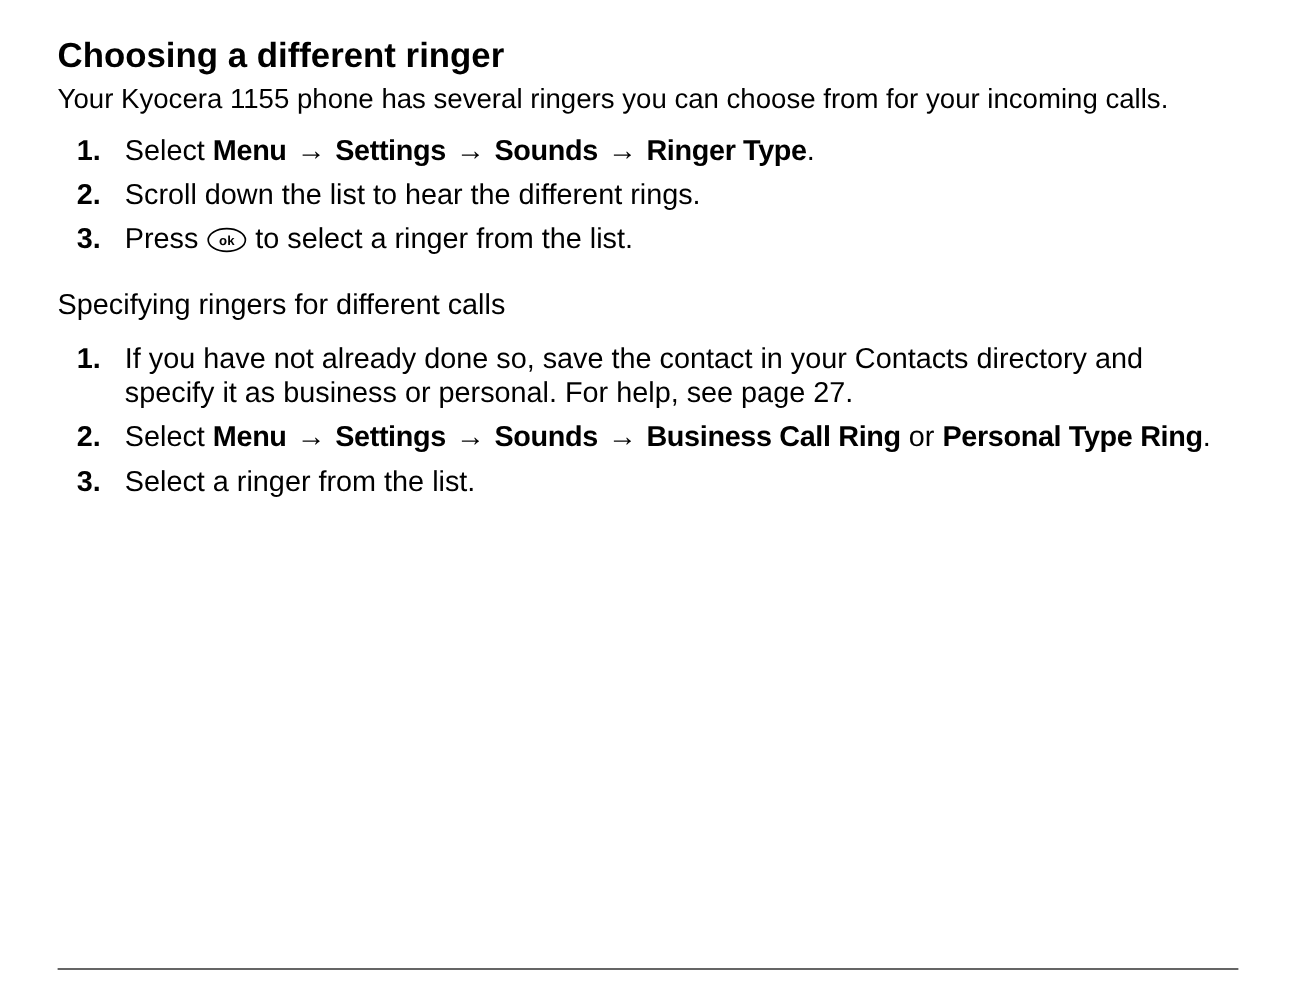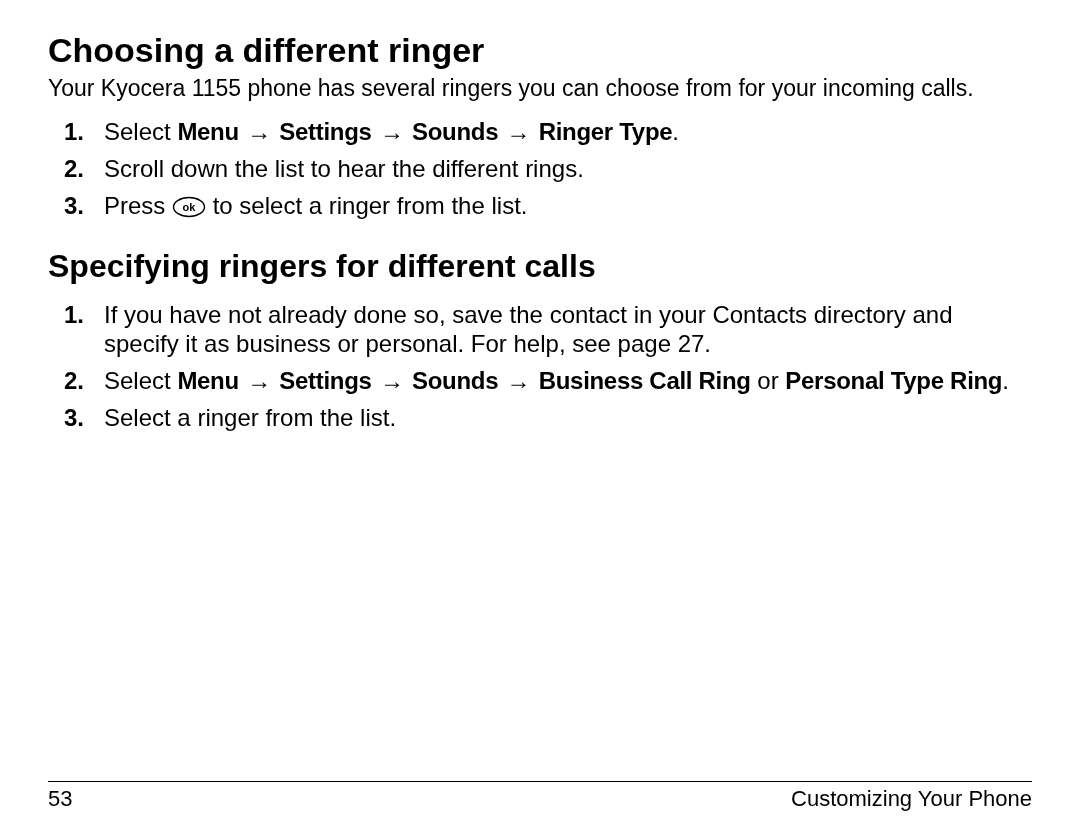--- a/index.html
+++ b/index.html
@@ -16,26 +16,26 @@
   }
   .page {
     position: relative;
     box-sizing: border-box;
     width: 1080px;
     height: 834px;
     padding: 30px 48px 0 48px;
   }
   .h-sub {
     font-weight: 700;
-    font-size: 34px;
+    font-size: 29px;
     margin: 0 0 4px 0;
   }
   .h-main {
-    font-weight: 700;
-    font-size: 32px;
+    font-weight: 400;
+    font-size: 24px;
     margin: 26px 0 6px 0;
   }
   .body-text {
     font-size: 23px;
     margin: 0 0 10px 0;
   }
   ol.steps {
     margin: 16px;
     padding: 0;
     list-style: none;
@@ -114,19 +114,15 @@
   <ol class="steps">
     <li>If you have not already done so, save the contact in your Contacts directory and specify it as business or personal. For help, see page 27.</li>
     <li>
       <span>Select </span><span class="nav-path"><span>Menu</span> <span class="arrow">→</span> <span>Settings</span> <span class="arrow">→</span> <span>Sounds</span> <span class="arrow">→</span> <span>Business Call Ring</span></span><span> or </span><span class="nav-path">Personal Type Ring</span><span>.</span>
     </li>
     <li>Select a ringer from the list.</li>
   </ol>
 
   <div class="footer">
     <hr class="footer-rule">
-    <div class="footer-row">
-      <span>53</span>
-      <span>Customizing Your Phone</span>
-    </div>
   </div>
 
 </div>
 
 </body></html>

